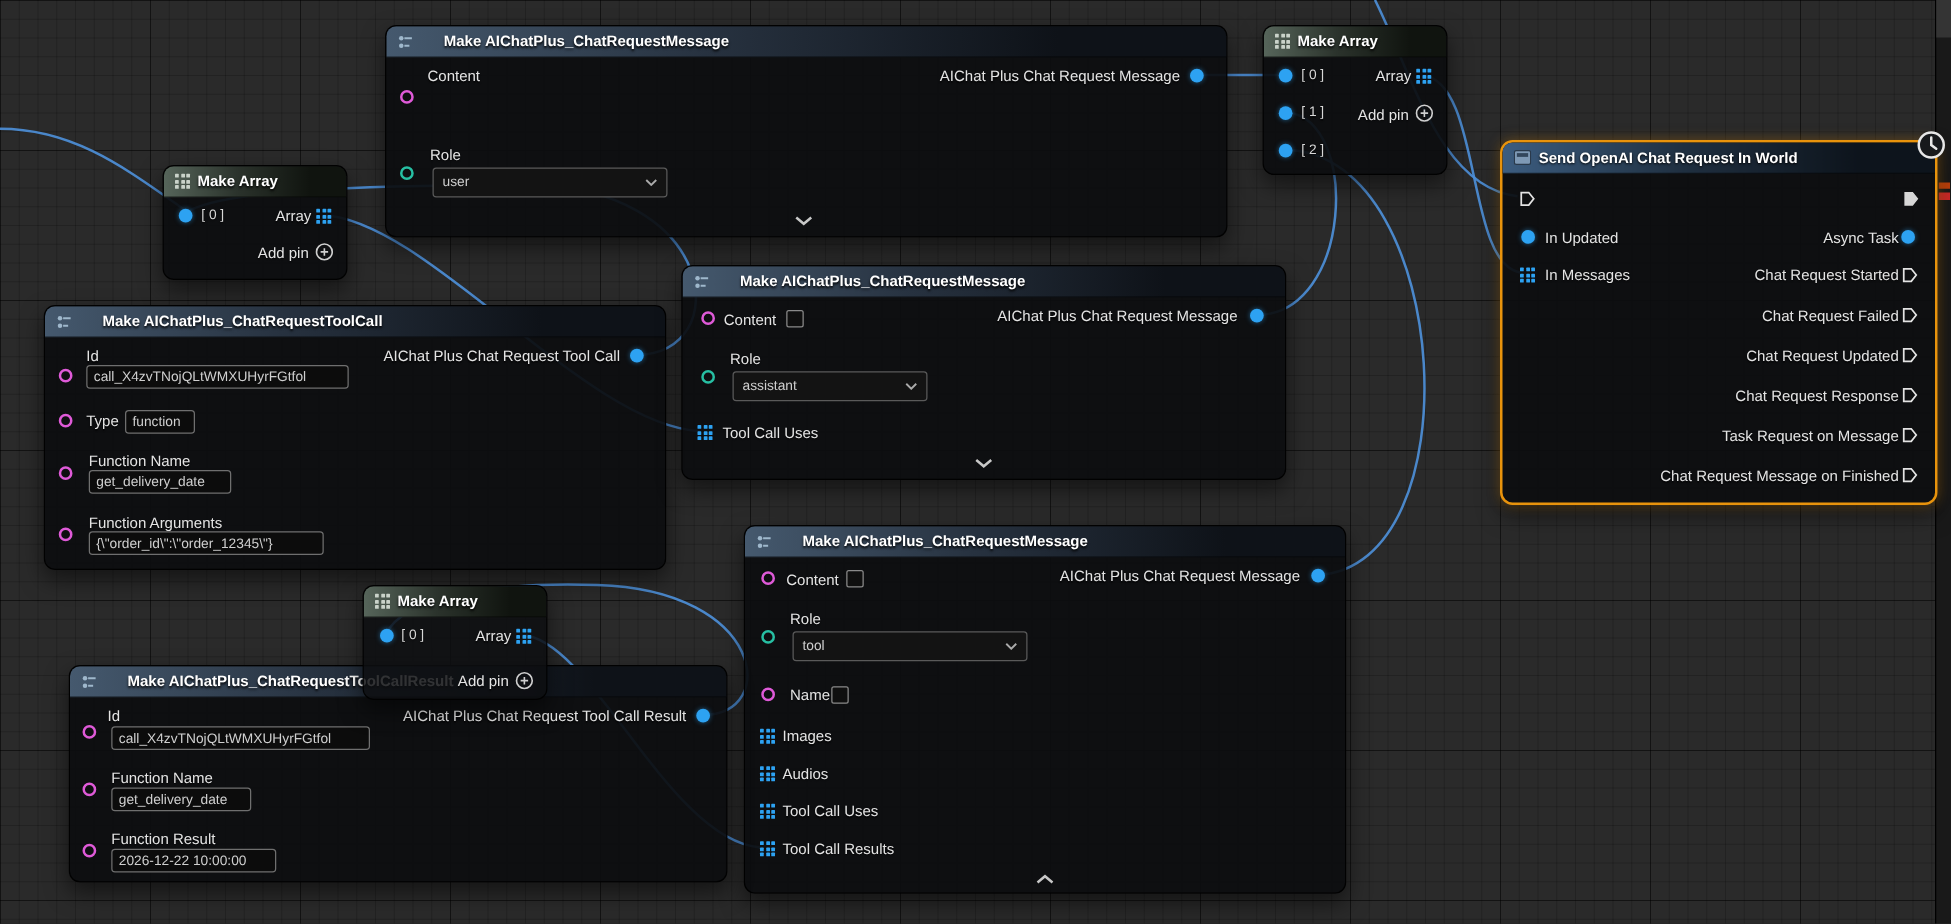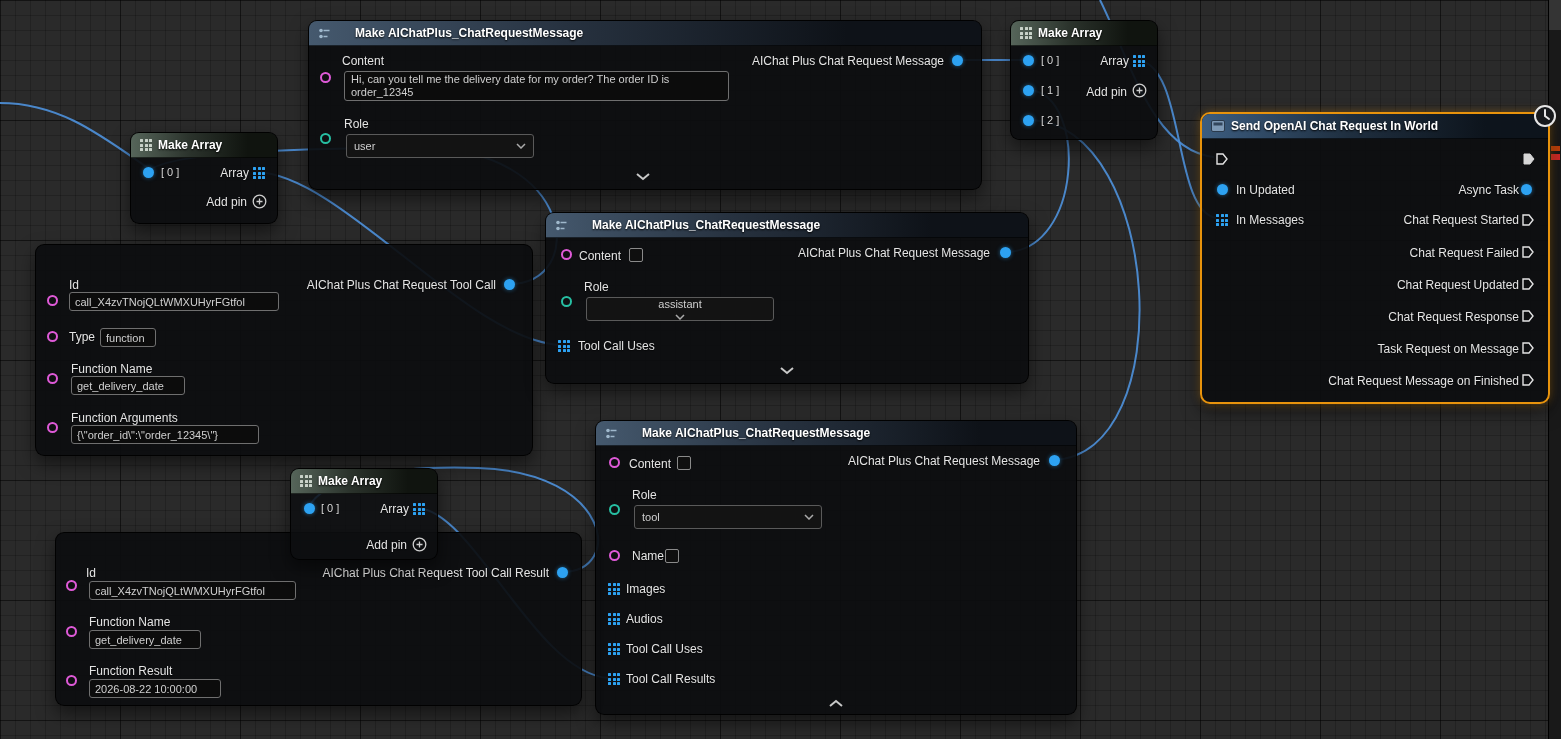--- a/index.html
+++ b/index.html
@@ -75,21 +75,20 @@
     <div class="nhead hdr-make">
       <svg width="13" height="13" viewBox="0 0 13 13">
           <circle cx="3" cy="3.5" r="1.8" fill="#9fb8cc"></circle>
           <circle cx="3" cy="9.5" r="1.8" fill="#9fb8cc"></circle>
           <path d="M5.5 3.5h6M5.5 9.5h4" stroke="#9fb8cc" stroke-width="1.6"></path>
         </svg>
       <span>Make AIChatPlus_ChatRequestMessage</span>
     </div>
     <span class="lbl" style="left:33px;top:33px;">Content</span>
     <span class="pin str" style="left:11px;top:51px;"></span>
-    <div class="field multi" style="left:35px;top:50px;width:385px;height:30px;">Hi, can you tell me the delivery date for my order? The order ID is order_12345</div>
     <span class="lbl" style="left:35px;top:96px;">Role</span>
     <span class="pin enum" style="left:11px;top:112px;"></span>
     <div class="dd" style="left:37px;top:113px;width:188px;height:24px;">
       <span>user</span>
       <svg width="10" height="6">
           <path d="M1 1l4 4 4-4" stroke="#aaa" fill="none" stroke-width="1.5"></path>
         </svg>
     </div>
     <span class="rlbl" style="right:37px;top:33px;">AIChat Plus Chat Request Message</span>
     <span class="pin obj" style="left:643px;top:34px;"></span>
@@ -168,20 +167,28 @@
         <i></i>
       </span>
     <span class="rlbl" style="right:30px;top:62px;">Add pin</span>
     <svg class="addpin" style="left:121px;top:61px;" width="15" height="15">
         <circle cx="7.5" cy="7.5" r="6.3" fill="none" stroke="#cfcfcf" stroke-width="1.3"></circle>
         <path d="M7.5 4.5v6M4.5 7.5h6" stroke="#cfcfcf" stroke-width="1.3"></path>
       </svg>
   </div>
 
   <div class="node" style="left:35px;top:244px;width:496px;height:210px;">
+    <div class="nhead hdr-make">
+      <svg width="13" height="13" viewBox="0 0 13 13">
+          <circle cx="3" cy="3.5" r="1.8" fill="#9fb8cc"></circle>
+          <circle cx="3" cy="9.5" r="1.8" fill="#9fb8cc"></circle>
+          <path d="M5.5 3.5h6M5.5 9.5h4" stroke="#9fb8cc" stroke-width="1.6"></path>
+        </svg>
+      <span>Make AIChatPlus_ChatRequestToolCall</span>
+    </div>
     <span class="lbl" style="left:33px;top:33px;">Id</span>
     <span class="pin str" style="left:11px;top:50px;"></span>
     <div class="field" style="left:33px;top:47px;width:210px;height:19px;">call_X4zvTNojQLtWMXUHyrFGtfol</div>
     <span class="rlbl" style="right:36px;top:33px;margin-left:40px;">AIChat Plus Chat Request Tool Call</span>
     <span class="pin obj" style="left:468px;top:34px;"></span>
     <span class="lbl" style="left:33px;top:85px;">Type</span>
     <span class="pin str" style="left:11px;top:86px;"></span>
     <div class="field" style="left:64px;top:83px;width:56px;height:19px;">function</div>
     <span class="lbl" style="left:35px;top:117px;">Function Name</span>
     <span class="pin str" style="left:11px;top:128px;"></span>
@@ -200,21 +207,21 @@
         </svg>
       <span>Make AIChatPlus_ChatRequestMessage</span>
     </div>
     <span class="lbl" style="left:33px;top:36px;">Content</span>
     <span class="pin str" style="left:15px;top:36px;"></span>
     <span class="cbx" style="left:83px;top:35px;"></span>
     <span class="rlbl" style="right:38px;top:33px;">AIChat Plus Chat Request Message</span>
     <span class="pin obj" style="left:454px;top:34px;"></span>
     <span class="lbl" style="left:38px;top:67px;">Role</span>
     <span class="pin enum" style="left:15px;top:83px;"></span>
-    <div class="dd" style="left:40px;top:84px;width:188px;height:24px;flex-direction:column;">
+    <div class="dd" style="left:40px;top:84px;width:156px;height:24px;">
       <span>assistant</span>
       <svg width="10" height="6">
           <path d="M1 1l4 4 4-4" stroke="#aaa" fill="none" stroke-width="1.5"></path>
         </svg>
     </div>
     <span class="gpin" style="left:12px;top:127px;">
         <i></i>
         <i></i>
         <i></i>
         <i></i>
@@ -284,31 +291,39 @@
     <svg class="exec" style="left:319px;top:259px;" width="14" height="14">
         <path d="M2 2h6l4 5-4 5H2z" fill="none" stroke="#e3e3e3" stroke-width="1.4"></path>
       </svg>
     <svg class="clock" style="left:331px;top:-10px;" width="24" height="24">
       <circle cx="12" cy="12" r="10" fill="#17191c" stroke="#e6e6e6" stroke-width="2"></circle>
       <path d="M12 6v6l4 3" fill="none" stroke="#e6e6e6" stroke-width="2" stroke-linecap="round"></path>
     </svg>
   </div>
 
   <div class="node" style="left:55px;top:532px;width:525px;height:172px;z-index:3;">
+    <div class="nhead hdr-make">
+      <svg width="13" height="13" viewBox="0 0 13 13">
+          <circle cx="3" cy="3.5" r="1.8" fill="#9fb8cc"></circle>
+          <circle cx="3" cy="9.5" r="1.8" fill="#9fb8cc"></circle>
+          <path d="M5.5 3.5h6M5.5 9.5h4" stroke="#9fb8cc" stroke-width="1.6"></path>
+        </svg>
+      <span>Make AIChatPlus_ChatRequestToolCallResult</span>
+    </div>
     <span class="lbl" style="left:30px;top:33px;">Id</span>
     <span class="pin str" style="left:10px;top:47px;"></span>
     <div class="field" style="left:33px;top:48px;width:207px;height:19px;">call_X4zvTNojQLtWMXUHyrFGtfol</div>
     <span class="rlbl" style="right:32px;top:33px;">AIChat Plus Chat Request Tool Call Result</span>
     <span class="pin obj" style="left:501px;top:34px;"></span>
     <span class="lbl" style="left:33px;top:82px;">Function Name</span>
     <span class="pin str" style="left:10px;top:93px;"></span>
     <div class="field" style="left:33px;top:97px;width:112px;height:19px;">get_delivery_date</div>
     <span class="lbl" style="left:33px;top:131px;">Function Result</span>
     <span class="pin str" style="left:10px;top:142px;"></span>
-    <div class="field" style="left:33px;top:146px;width:132px;height:19px;">2026-08-22 10:00:00</div>
+    <div class="field" style="left:33px;top:146px;width:132px;height:19px;">2026-12-22 10:00:00</div>
   </div>
 
   <div class="node trans" style="left:290px;top:468px;width:146px;height:90px;z-index:4;">
     <div class="nhead hdr-array">
       <span class="gpin light">
           <i></i>
           <i></i>
           <i></i>
           <i></i>
           <i></i>

